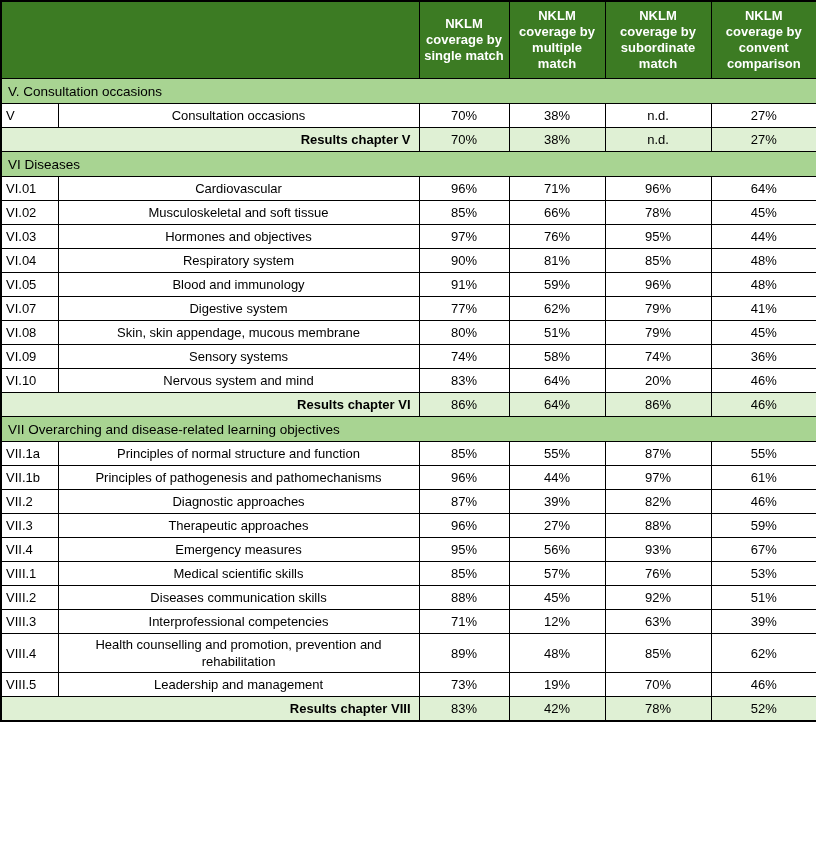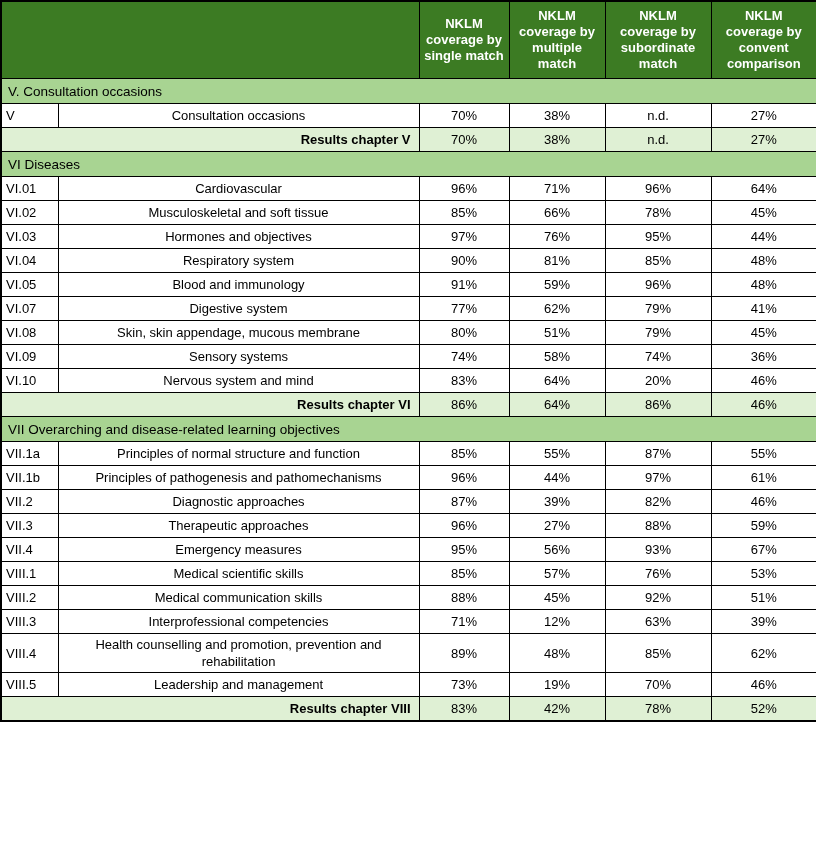--- a/index.html
+++ b/index.html
@@ -233,21 +233,21 @@
       <tr class="data-row">
         <td class="code-cell">VIII.1</td>
         <td class="label-cell">Medical scientific skills</td>
         <td class="value-cell ">85%</td>
         <td class="value-cell ">57%</td>
         <td class="value-cell ">76%</td>
         <td class="value-cell ">53%</td>
       </tr>
       <tr class="data-row">
         <td class="code-cell">VIII.2</td>
-        <td class="label-cell">Medical communication skills</td>
+        <td class="label-cell">Diseases communication skills</td>
         <td class="value-cell ">88%</td>
         <td class="value-cell ">45%</td>
         <td class="value-cell ">92%</td>
         <td class="value-cell ">51%</td>
       </tr>
       <tr class="data-row">
         <td class="code-cell">VIII.3</td>
         <td class="label-cell">Interprofessional competencies</td>
         <td class="value-cell ">71%</td>
         <td class="value-cell ">12%</td>

